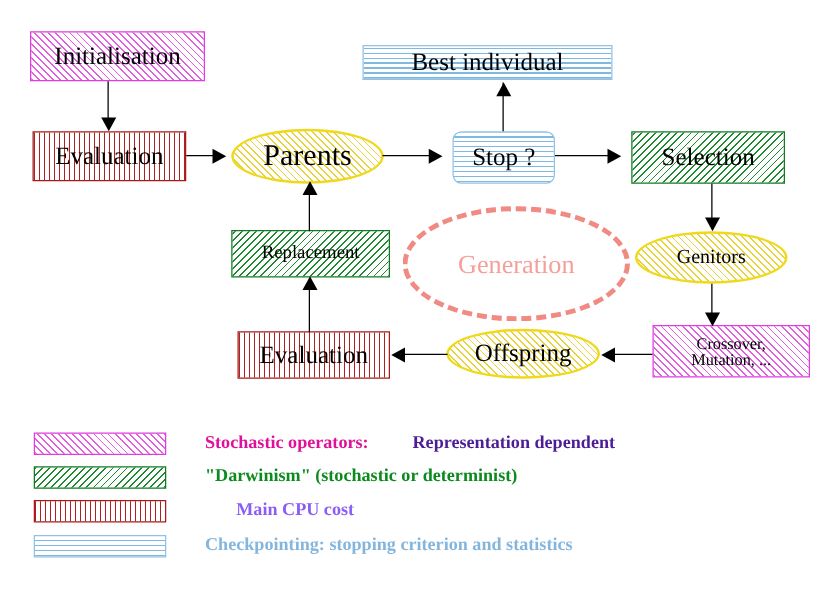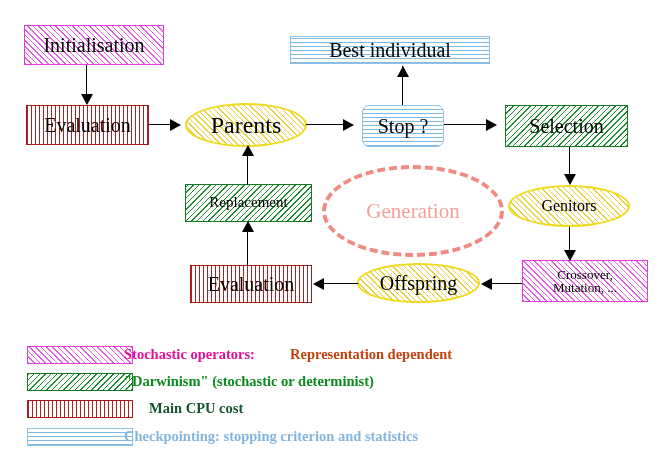--- a/index.html
+++ b/index.html
@@ -59,25 +59,25 @@
   .hline{height:1.4px;}
   .vline{width:1.4px;}
   .ah{position:absolute;width:0;height:0;}
   .ah-r{border-top:6px solid transparent;border-bottom:6px solid transparent;border-left:11px solid #000;}
   .ah-l{border-top:6px solid transparent;border-bottom:6px solid transparent;border-right:11px solid #000;}
   .ah-d{border-left:6px solid transparent;border-right:6px solid transparent;border-top:11px solid #000;}
   .ah-u{border-left:6px solid transparent;border-right:6px solid transparent;border-bottom:11px solid #000;}
 
   
   .lg-sw{position:absolute;box-sizing:border-box;width:106px;height:18px;}
-  .lg-tx{position:absolute;white-space:nowrap;font-size:14.5px;font-weight:bold;}
+  .lg-tx{position:absolute;white-space:nowrap;font-size:14.5px;font-weight:bold;margin-left:40px;}
   .c-magenta{color:#e0109a;}
-  .c-yellow{color:#c2410c;}
+  .c-yellow{color:#4c1d95;}
   .c-green{color:#0b8a1e;}
-  .c-red{color:#14532d;padding-left:25px;}
+  .c-red{color:#8b5cf6;padding-left:25px;}
   .c-blue{color:#84b6dd;}
 </style>
 </head>
 <body>
 
 <div id="stage">
 
   <div class="node hatch-magenta" style="left:24px;top:25px;width:140px;height:40px;font-size:20px;">
     <span class="lbl">Initialisation</span>
   </div>

